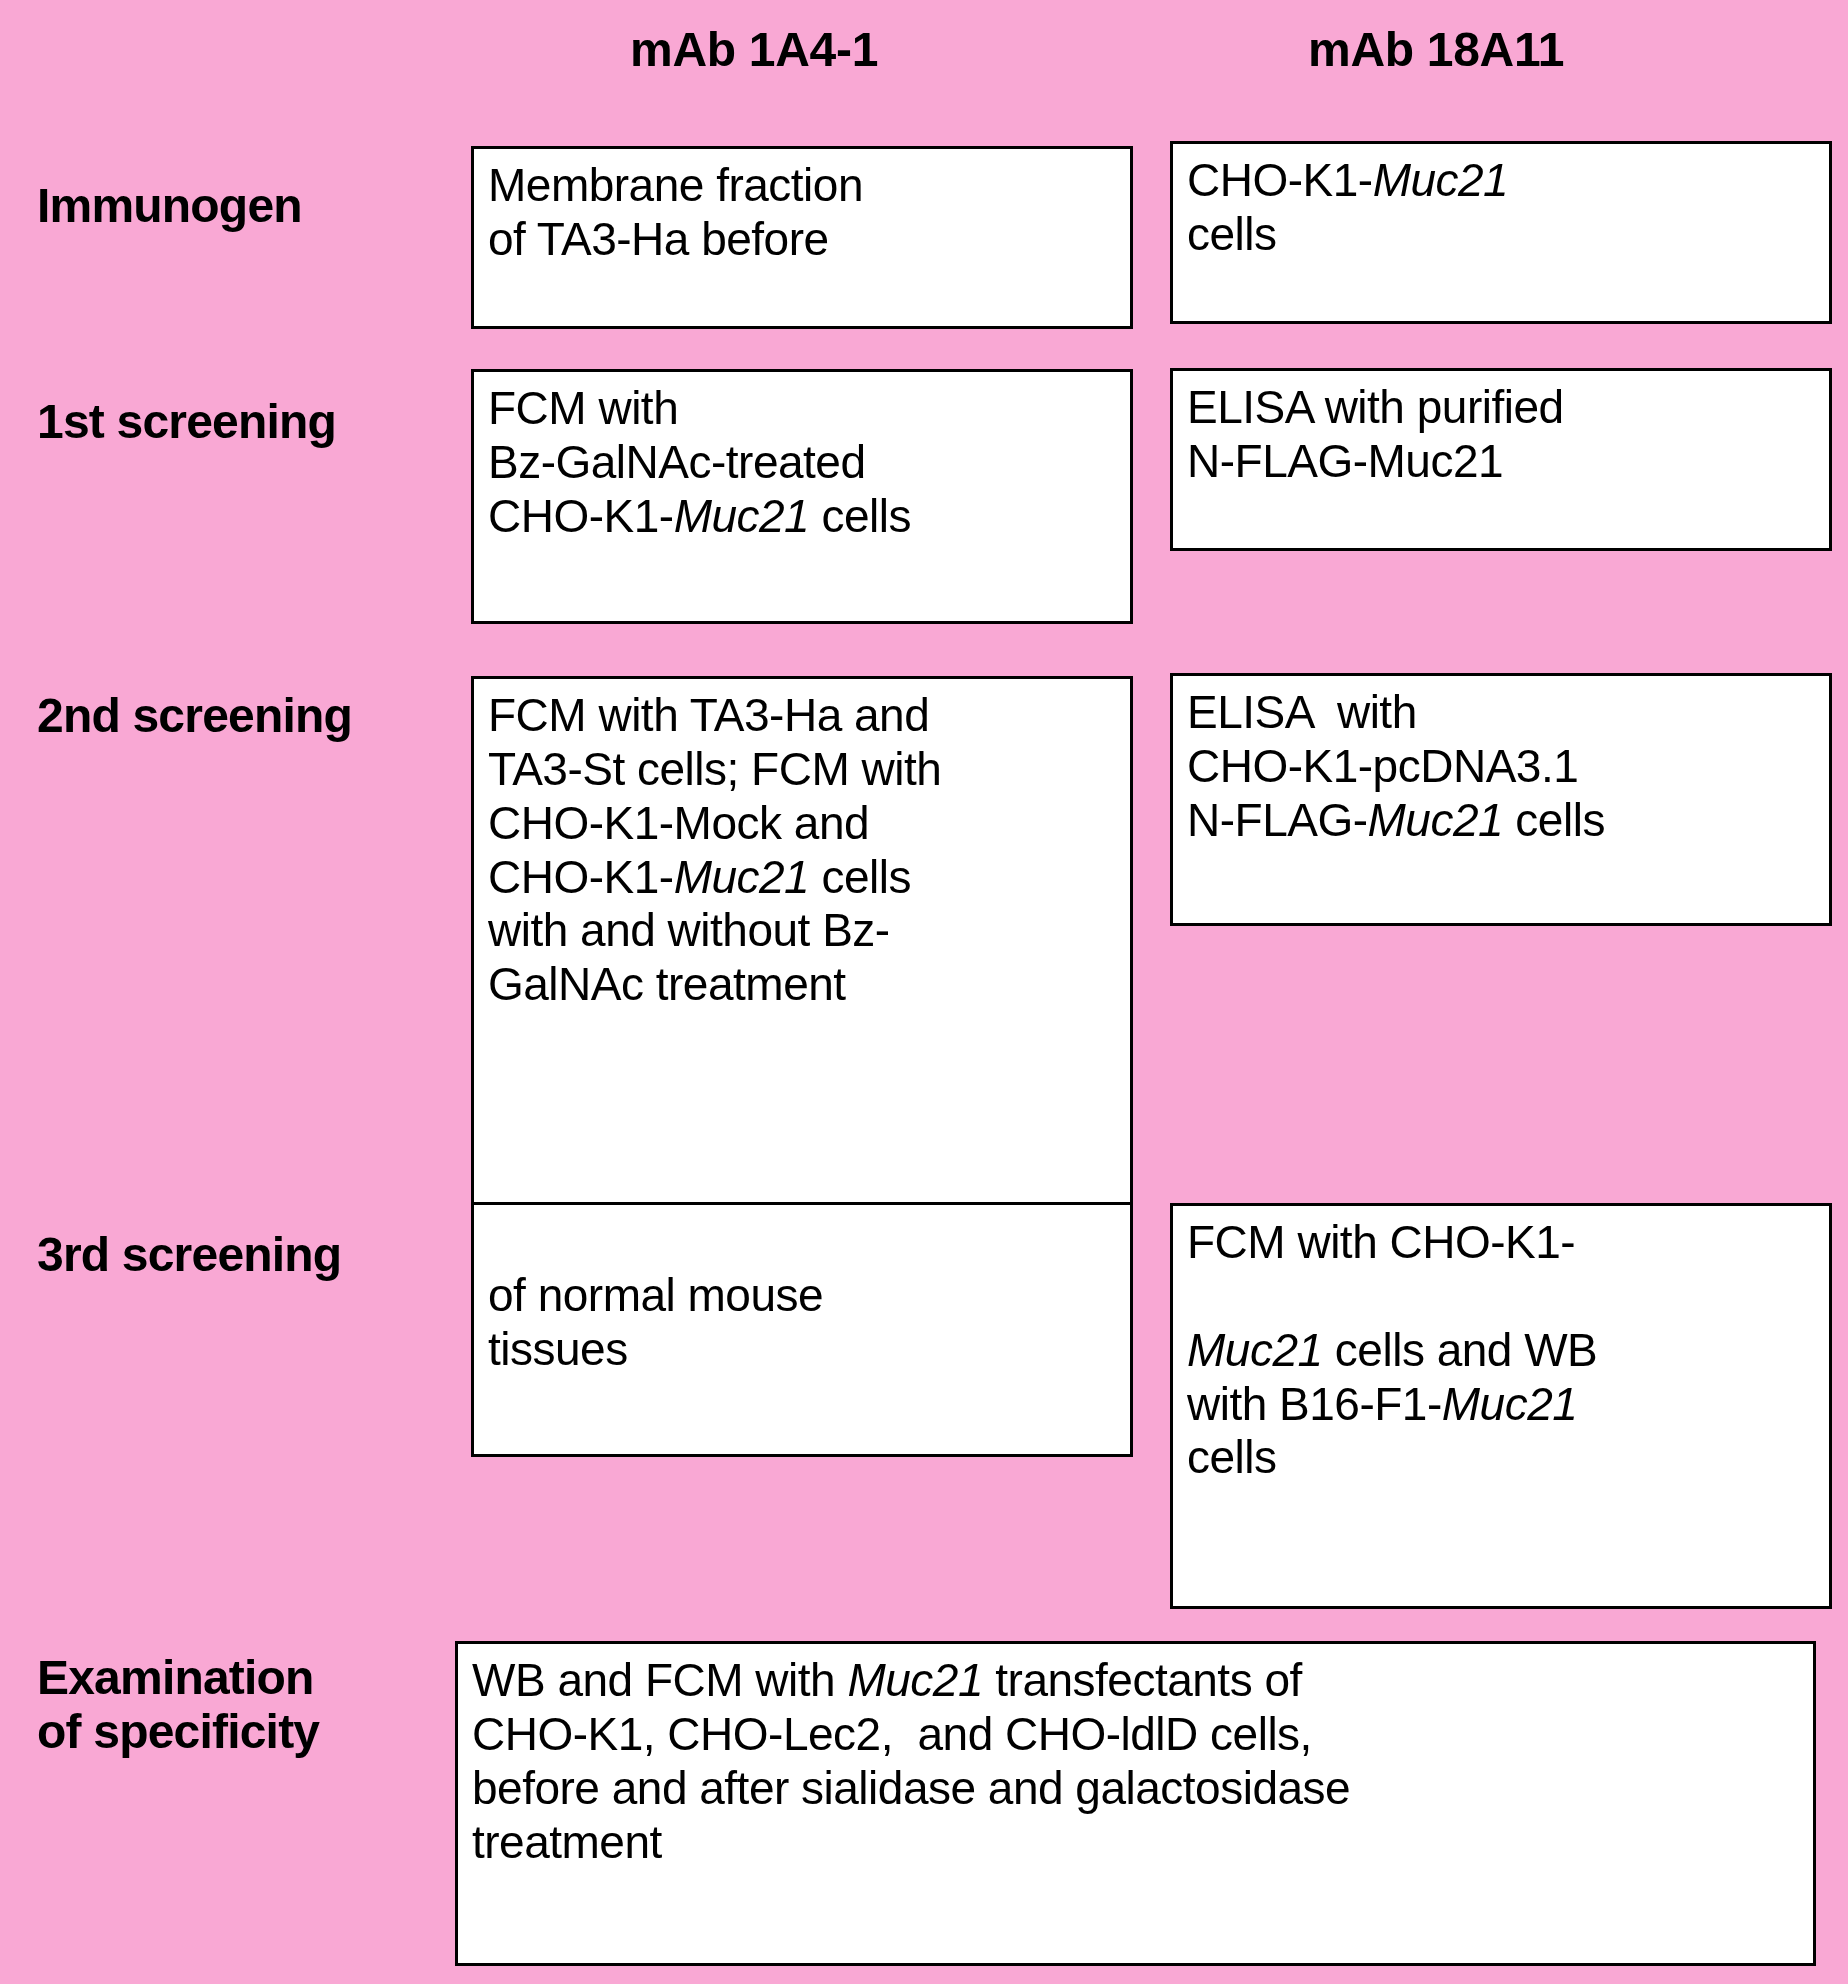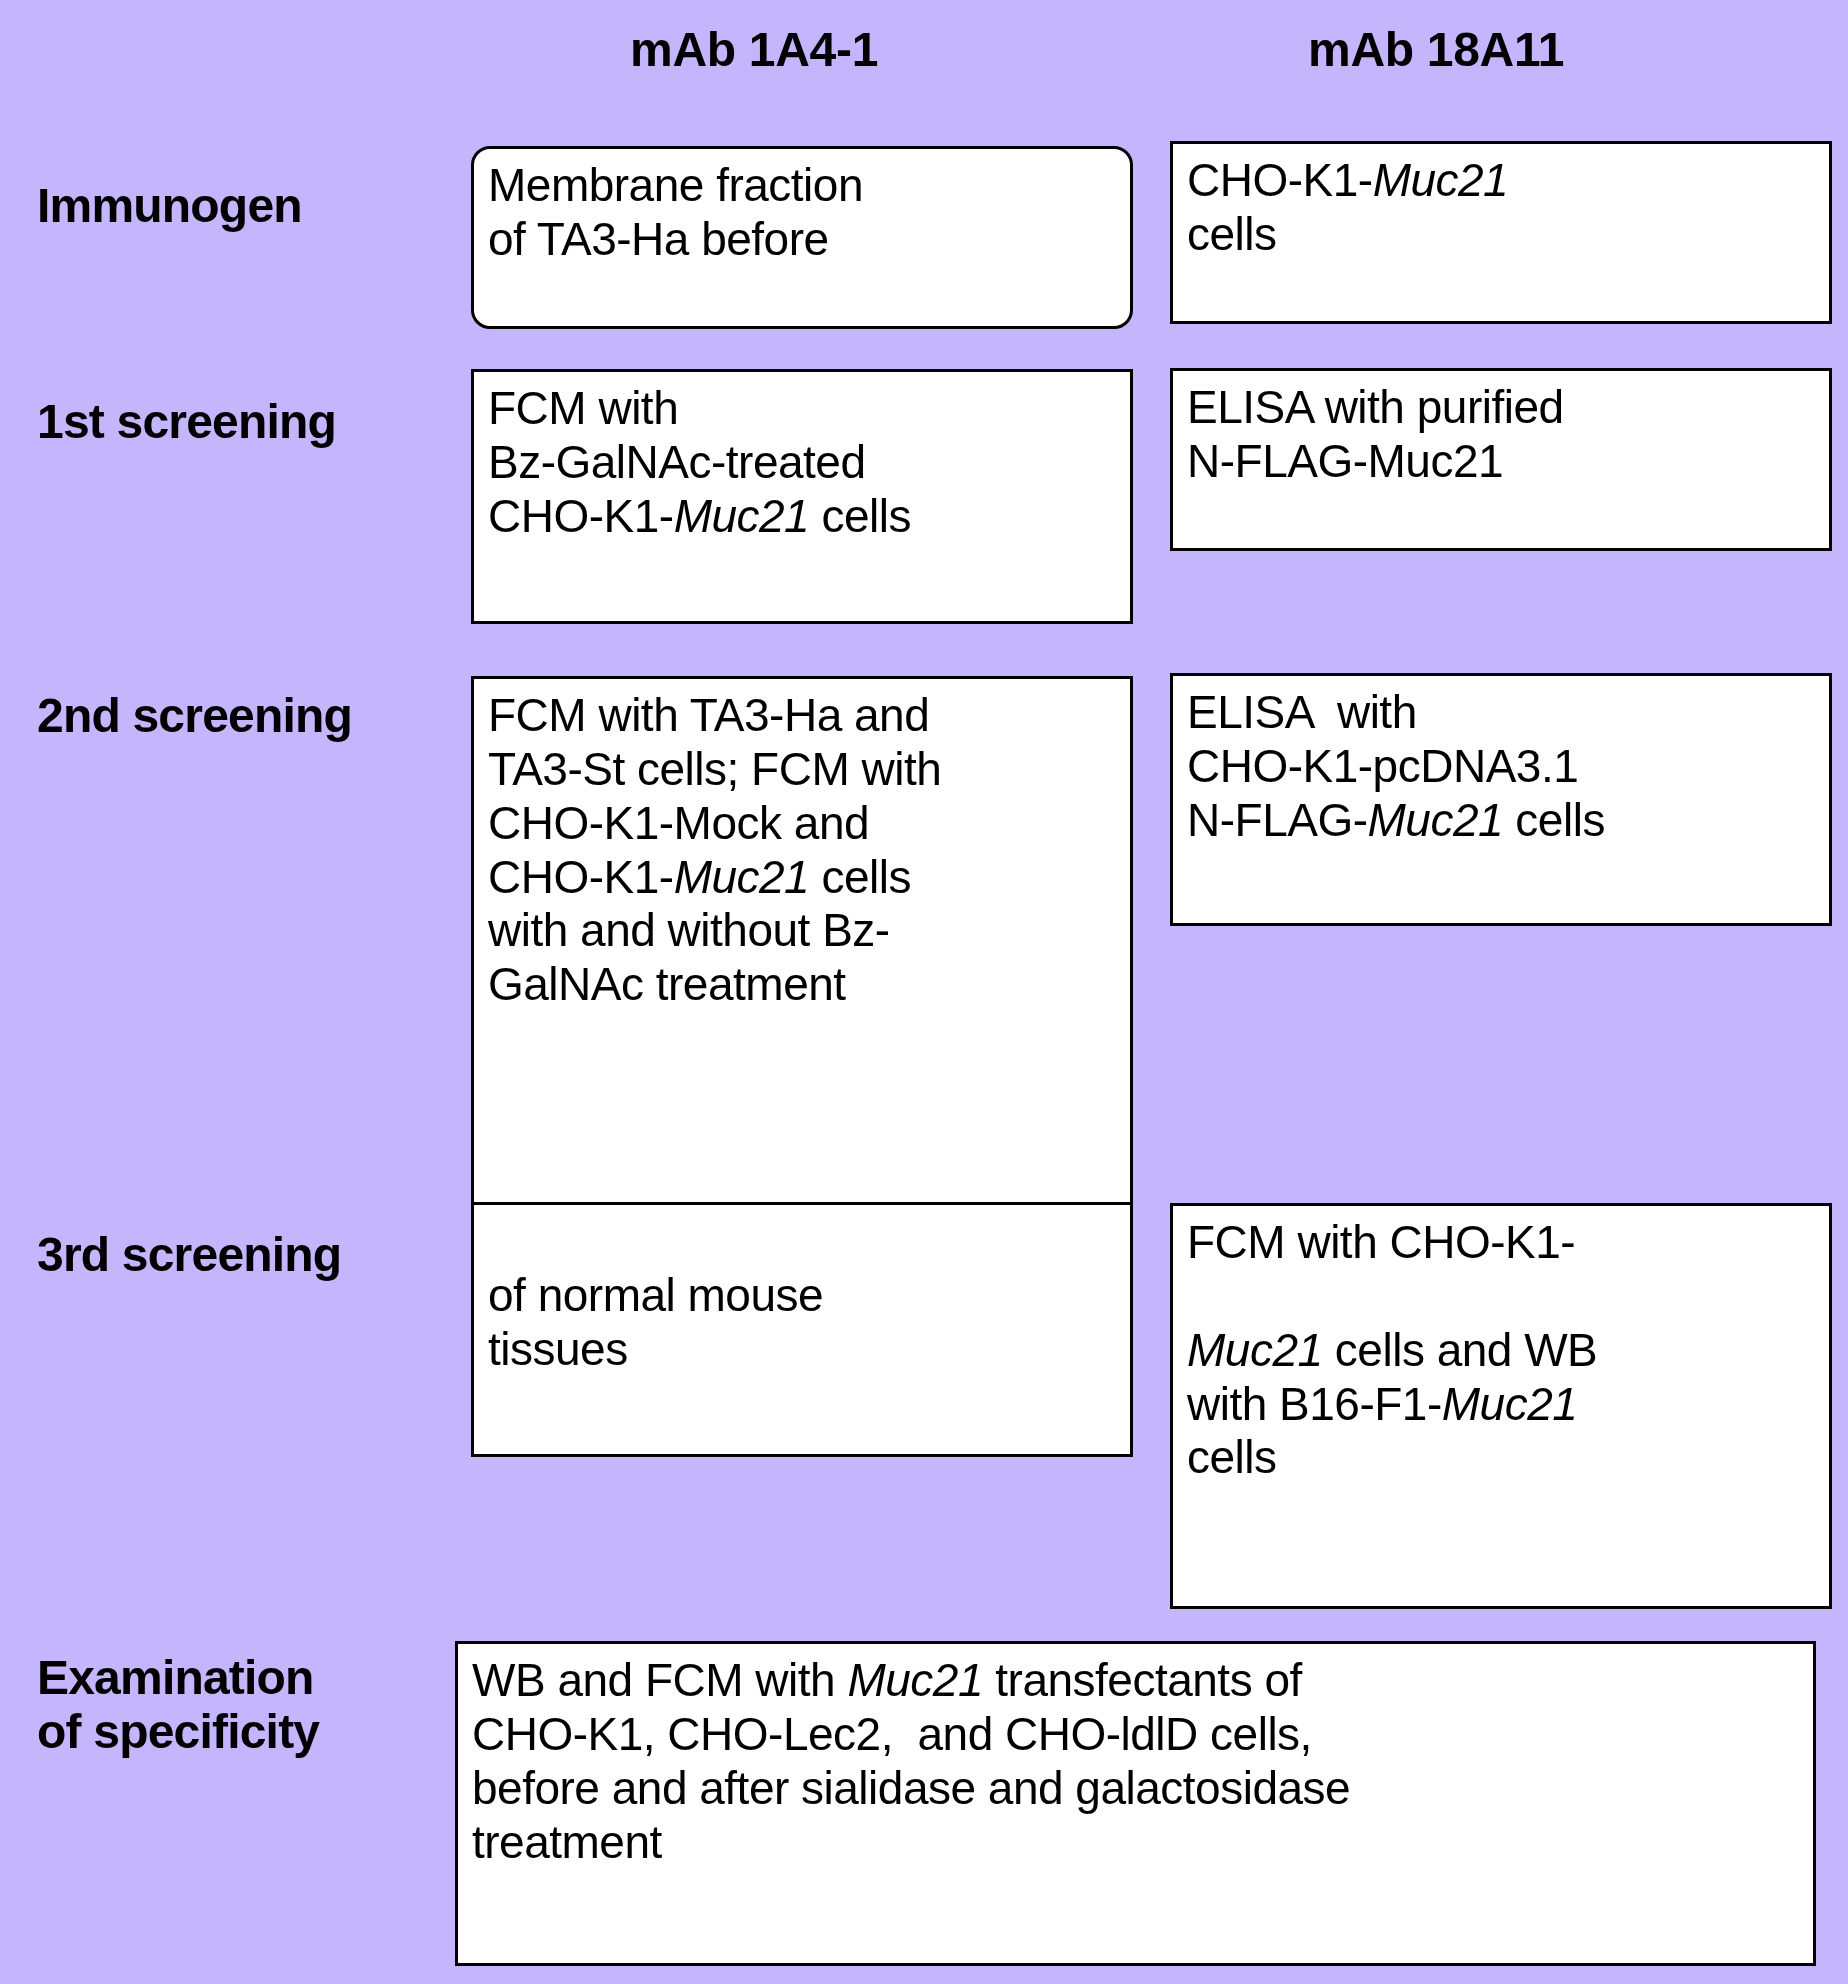--- a/index.html
+++ b/index.html
@@ -9,21 +9,21 @@
     background: #ffffff;
   }
   body {
     font-family: "Liberation Sans", sans-serif;
     color: #000000;
   }
   #figure {
     position: relative;
     width: 1848px;
     height: 1985px;
-    background: #c4b5fd;
+    background: #f9a8d4;
     overflow: hidden;
   }
 
   
   .col-header {
     position: absolute;
     font-weight: bold;
     font-size: 48px;
     line-height: 1;
     letter-spacing: -0.3px;
@@ -79,21 +79,21 @@
 
   <div class="row-label" style="top:395px;">1st screening</div>
 
   <div class="row-label" style="top:689px;">2nd screening</div>
 
   <div class="row-label" style="top:1228px;">3rd screening</div>
 
   <div class="row-label" style="top:1651px;">Examination
 of specificity</div>
 
-  <div class="box col-a" style="top:146px; height:183px;border-radius:19px;">
+  <div class="box col-a" style="top:146px; height:183px;">
     <div class="txt">
       <span>Membrane fraction</span><br>
       <span>of TA3-Ha before</span>
     </div>
   </div>
 
   <div class="box col-b" style="top:141px; height:183px;">
     <div class="txt">
       <span>CHO-K1-</span><i>Muc21</i><br>
       <span>cells</span>

